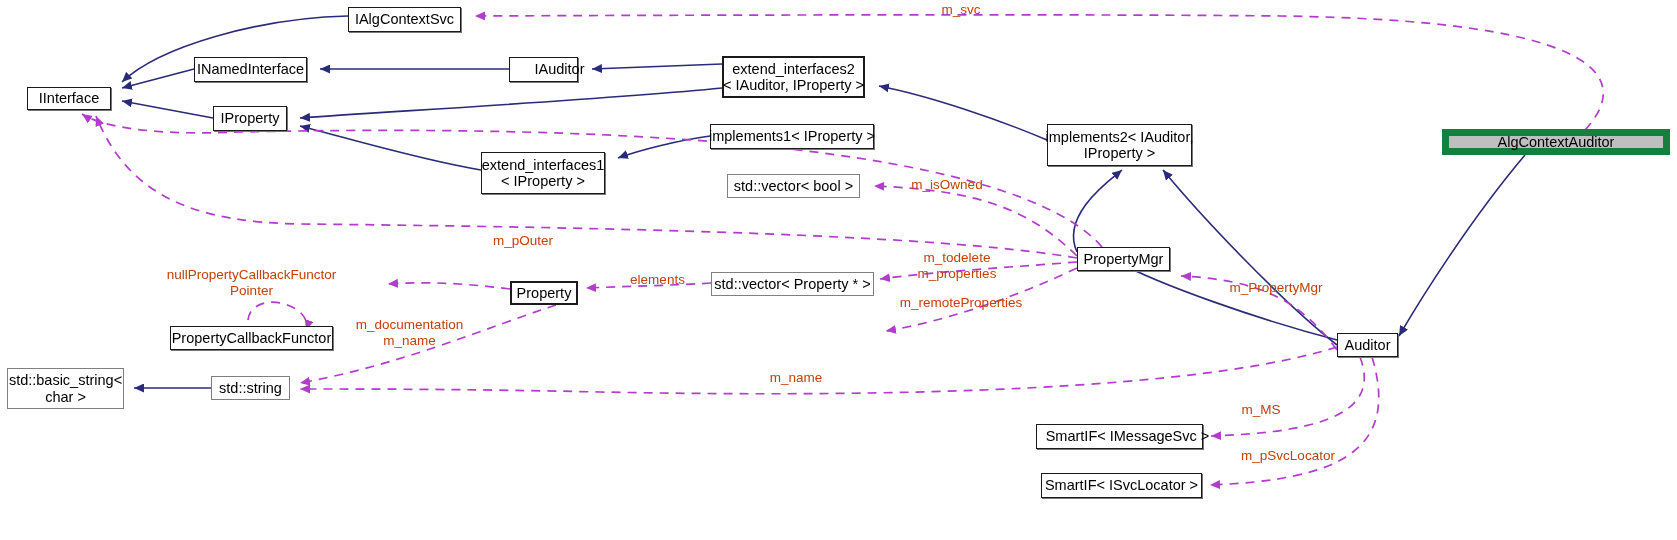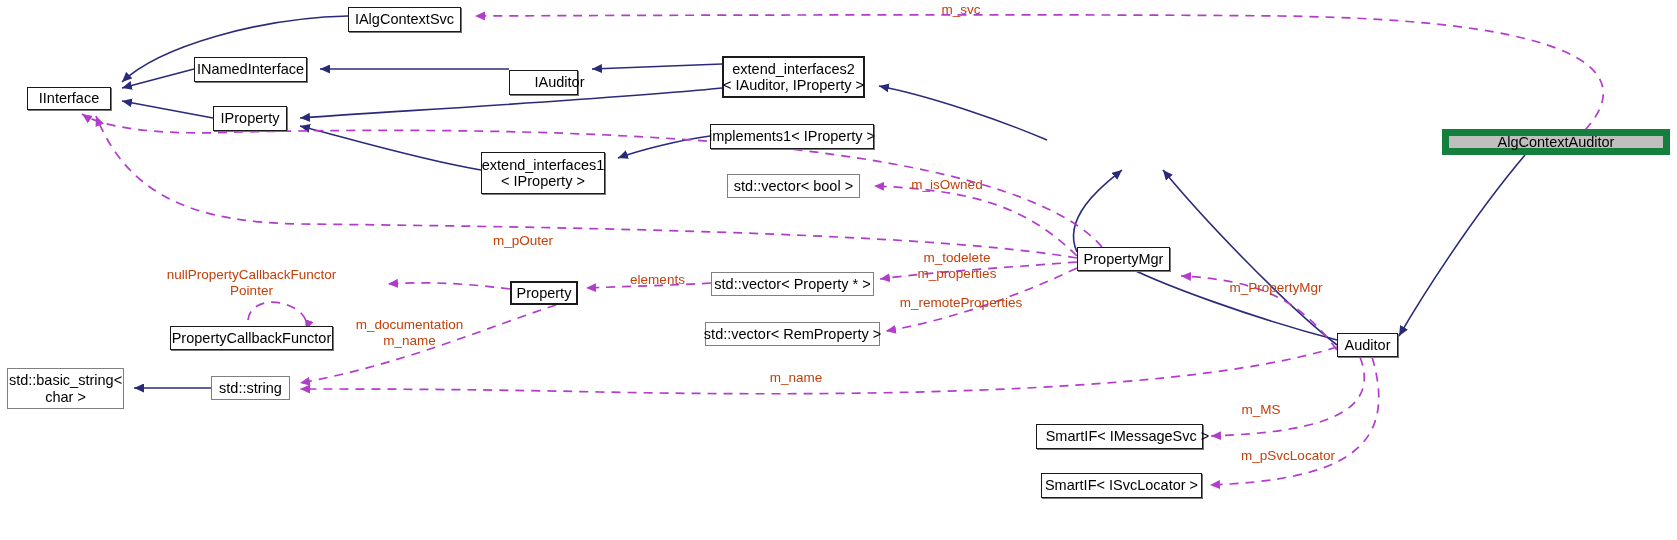--- a/index.html
+++ b/index.html
@@ -85,32 +85,33 @@
       <path d="M1360,357 C1380,410 1330,432 1211,436"></path>
       <path d="M1372,357 C1400,450 1340,480 1210,485"></path>
       <path d="M248,320 C250,300 280,296 300,312 C306,318 308,324 306,330"></path>
     </g>
   </svg>
 
   <div class="node solid" style="left:27px;top:87px;width:84px;height:23px;">IInterface</div>
   <div class="node solid" style="left:348px;top:7px;width:113px;height:25px;">IAlgContextSvc</div>
   <div class="node solid" style="left:194px;top:57px;width:113px;height:25px;">INamedInterface</div>
   <div class="node solid" style="left:213px;top:106px;width:74px;height:25px;">IProperty</div>
-  <div class="node solid" style="left:509px;top:70px;width:69px;height:25px;padding-left:32px;">IAuditor</div>
+  <div class="node solid" style="left:509px;top:57px;width:69px;height:25px;padding-left:32px;">IAuditor</div>
   <div class="node thick" style="left:722px;top:56px;width:143px;height:42px;">extend_interfaces2
 &lt; IAuditor, IProperty &gt;</div>
   <div class="node solid" style="left:481px;top:152px;width:124px;height:42px;">extend_interfaces1
 &lt; IProperty &gt;</div>
   <div class="node solid" style="left:710px;top:124px;width:164px;height:25px;">implements1&lt; IProperty &gt;</div>
+  <div class="node solid" style="left:1047px;top:124px;width:145px;height:42px;">implements2&lt; IAuditor,
+IProperty &gt;</div>
   <div class="node" style="left:727px;top:174px;width:133px;height:24px;">std::vector&lt; bool &gt;</div>
   <div class="node solid" style="left:1077px;top:247px;width:93px;height:24px;">PropertyMgr</div>
   <div class="node thick" style="left:510px;top:281px;width:68px;height:24px;">Property</div>
   <div class="node solid" style="left:170px;top:326px;width:163px;height:24px;">PropertyCallbackFunctor</div>
   <div class="node" style="left:711px;top:272px;width:163px;height:24px;">std::vector&lt; Property * &gt;</div>
-  <div class="node" style="left:705px;top:322px;width:175px;height:24px;">std::vector&lt; RemProperty &gt;</div>
   <div class="node" style="left:7px;top:368px;width:117px;height:41px;">std::basic_string&lt;
 char &gt;</div>
   <div class="node" style="left:211px;top:376px;width:79px;height:24px;">std::string</div>
   <div class="node solid" style="left:1337px;top:333px;width:61px;height:24px;">Auditor</div>
   <div class="node highlight" style="left:1442px;top:129px;width:228px;height:26px;">AlgContextAuditor</div>
   <div class="node solid" style="left:1036px;top:424px;width:167px;height:25px;padding-left:16px;">SmartIF&lt; IMessageSvc &gt;</div>
   <div class="node solid" style="left:1041px;top:473px;width:161px;height:25px;">SmartIF&lt; ISvcLocator &gt;</div>
 
   <div class="edge-label" style="left:911px;top:2px;width:100px;">m_svc</div>
   <div class="edge-label" style="left:897px;top:177px;width:100px;">m_isOwned</div>

